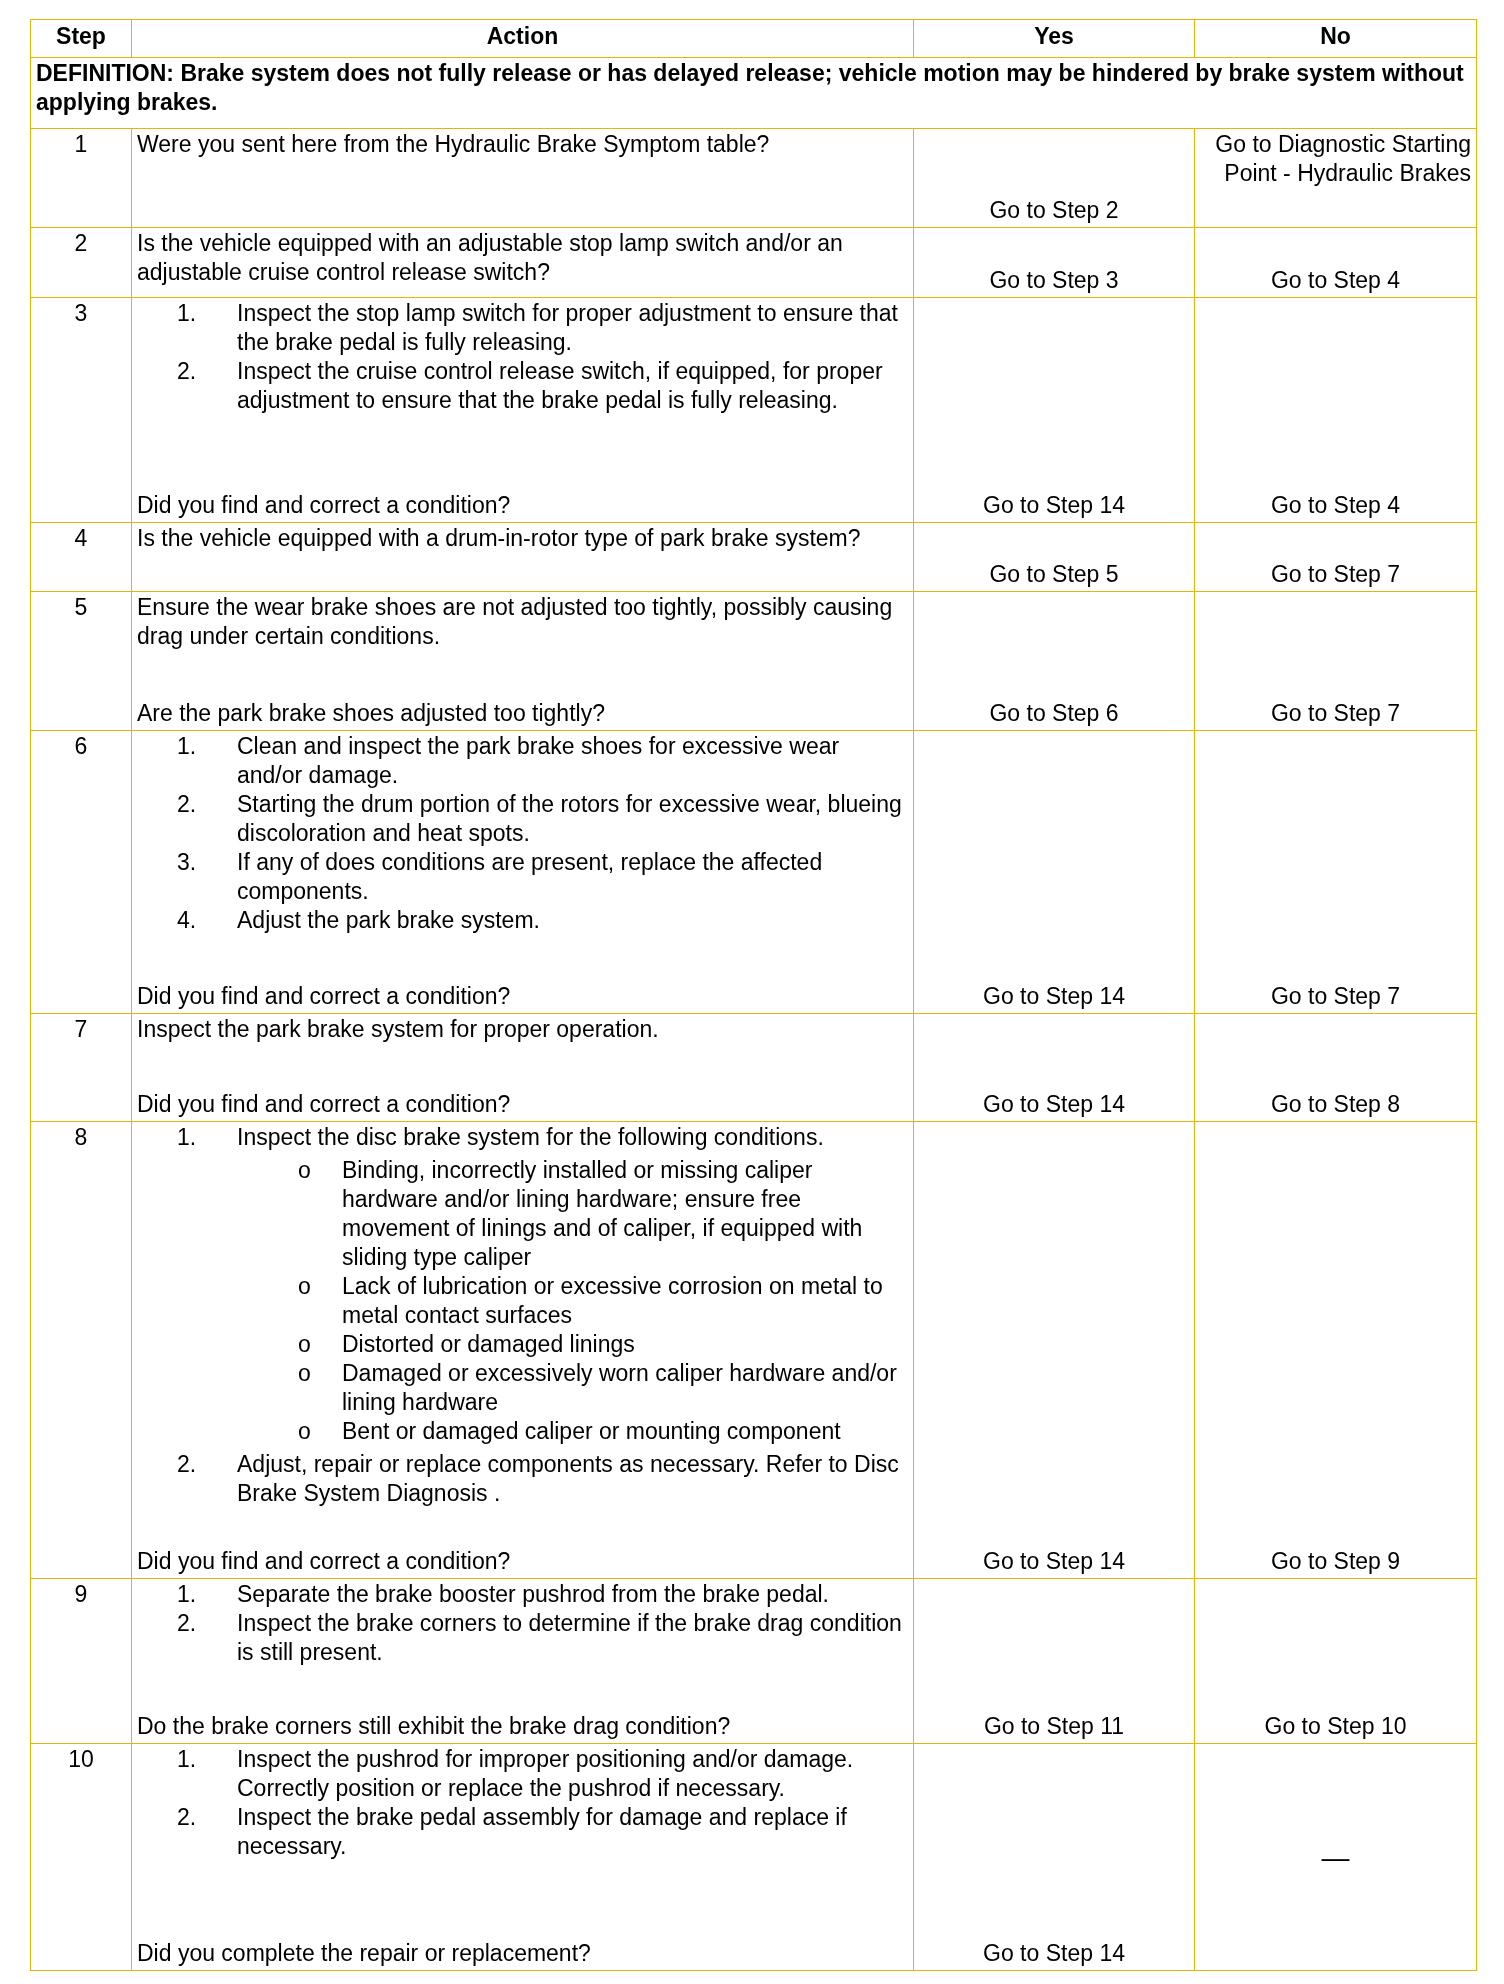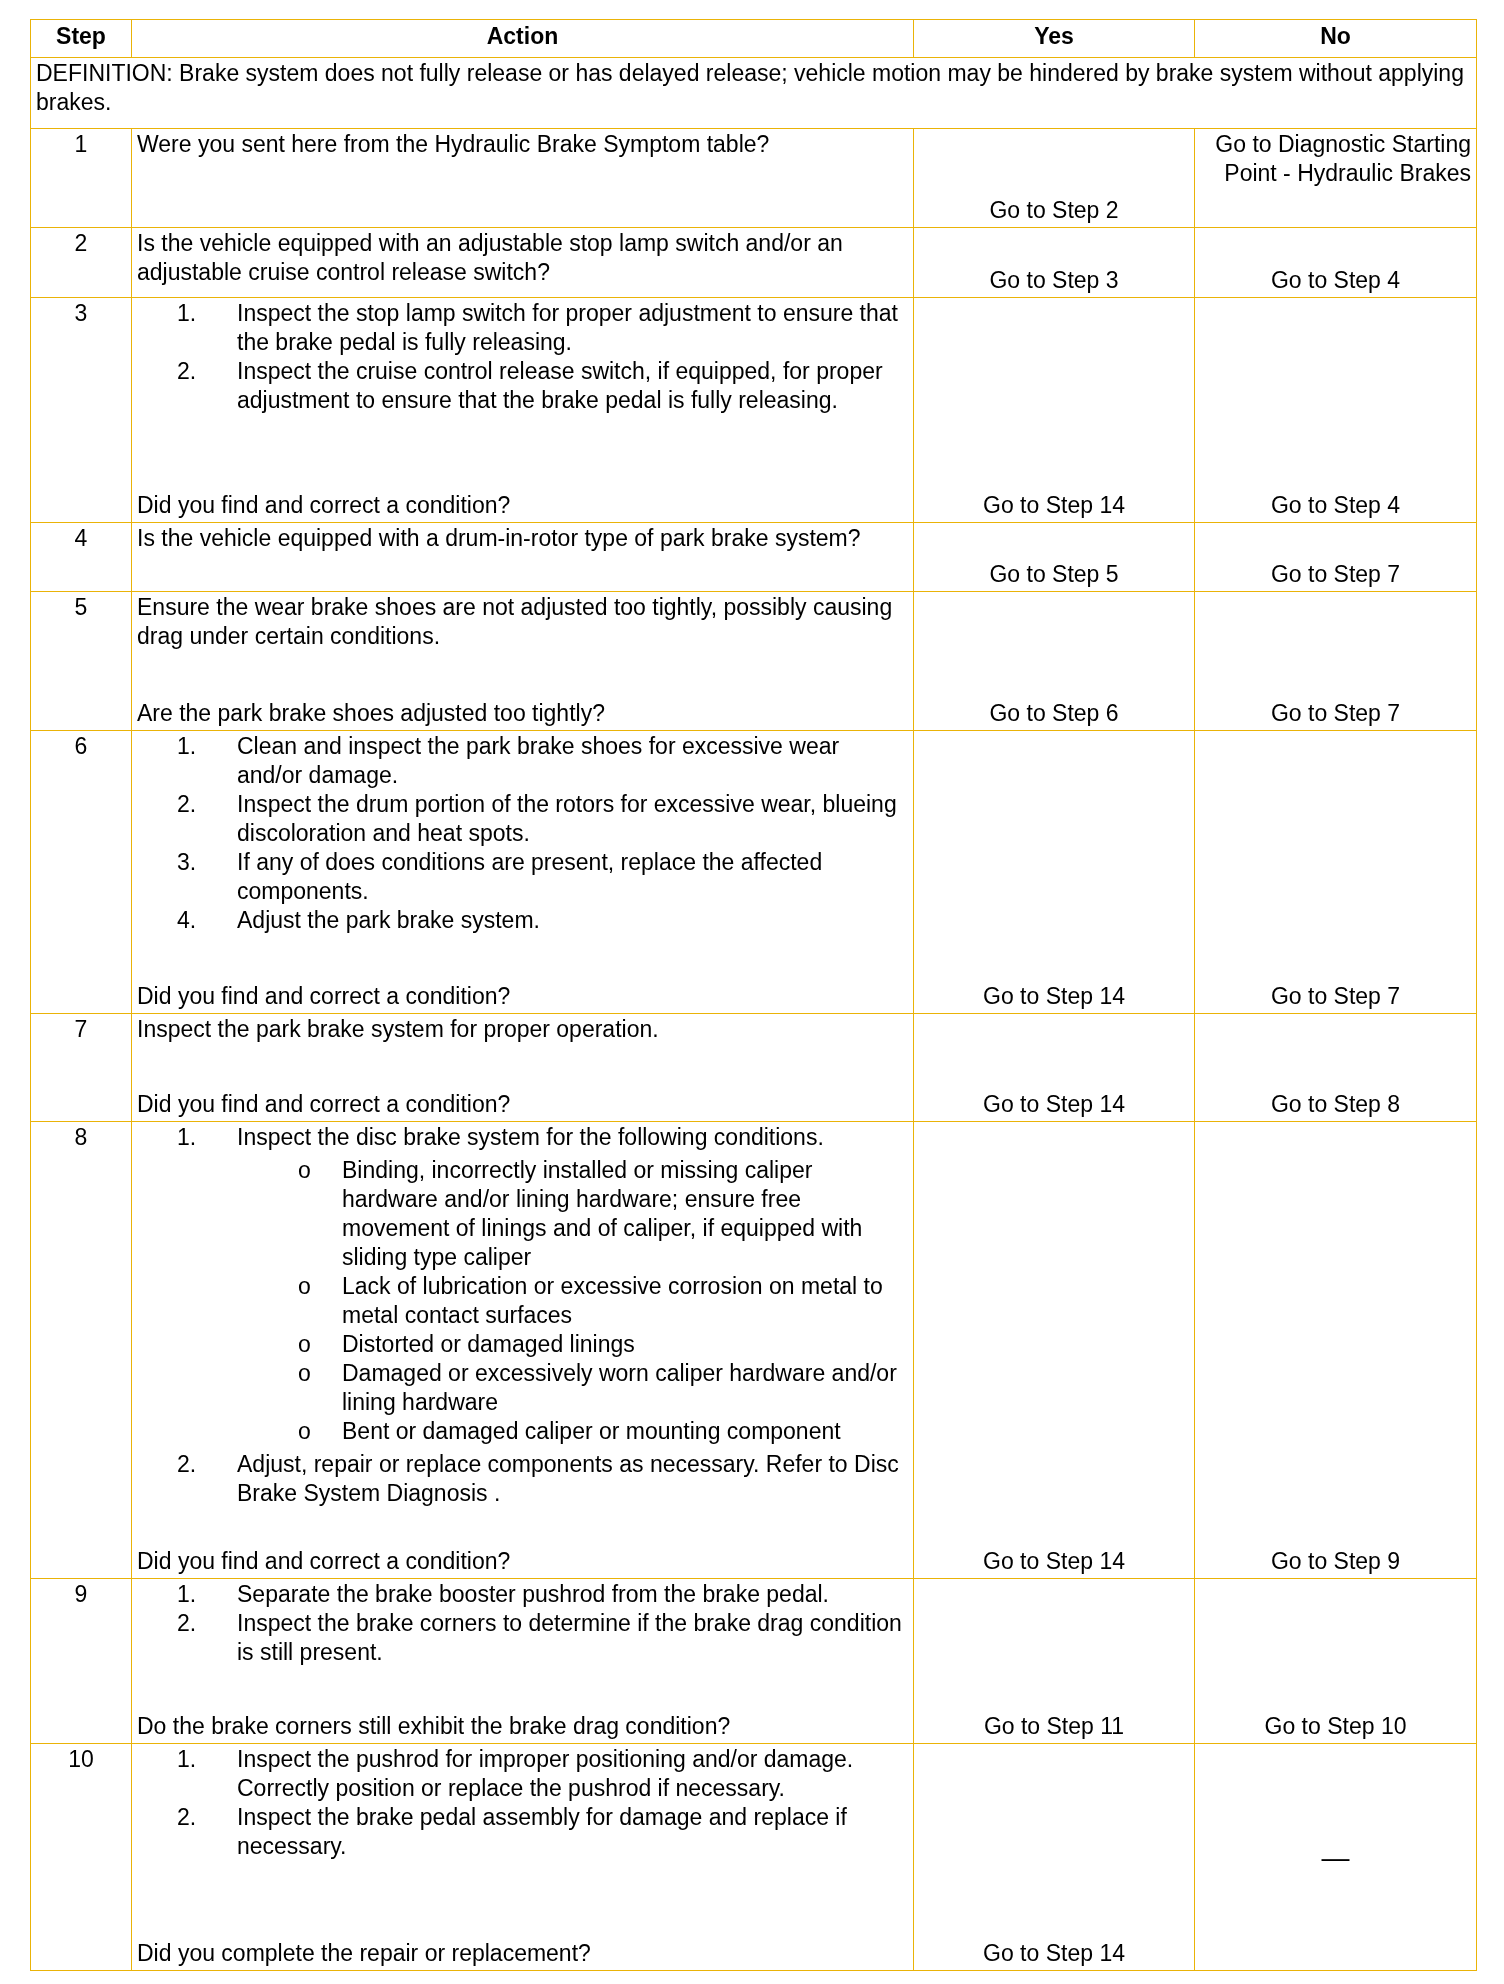--- a/index.html
+++ b/index.html
@@ -10,21 +10,21 @@
     border-collapse: collapse; table-layout: fixed;
     font-size: 23px; line-height: 29px;
   }
   table.diag td, table.diag th { border: 1px solid #eab308; vertical-align: top; padding: 1px 5px; }
   table.diag th { font-weight: bold; text-align: center; height: 33px; padding: 2px 5px; }
   col.c-step { width: 101px; }
   col.c-action { width: 782px; }
   col.c-yes { width: 281px; }
   col.c-no { width: 282px; }
   td.step { text-align: center; vertical-align: middle; }
-  td.def { padding: 2px 5px 4px 5px; }
+  td.def { padding: 2px 5px 4px 5px; font-weight: bold; }
   td.yes, td.no { position: relative; text-align: center; }
   td.no.topleft { text-align: right; vertical-align: top; }
   .bottom-text { position: absolute; left: 0; right: 0; bottom: 2px; text-align: center; }
   .mid-text { position: absolute; left: 0; right: 0; top: 50%; transform: translateY(-50%); text-align: center; font-size: 28px; }
   td.action { position: relative; }
   .question { position: absolute; left: 5px; bottom: 2px; text-align: right; }
   ol.steps { margin: 0; padding: 0 0 0 100px; list-style: none; counter-reset: s; }
   ol.steps > li { position: relative; padding-left: 0; counter-increment: s; }
   ol.steps > li::before { content: counter(s) "."; position: absolute; left: -60px; width: 30px; text-align: left; }
   ul.sub { margin: 4px; padding: 0 0 0 101px; list-style: none; }
@@ -114,21 +114,21 @@
       <td class="no">
           <span class="bottom-text">Go to Step 7</span>
         </td>
     </tr>
 
     <tr style="height:283px">
       <td class="step">6</td>
       <td class="action">
         <ol class="steps">
           <li>Clean and inspect the park brake shoes for excessive wear and/or damage.</li>
-          <li>Inspect the drum portion of the rotors for excessive wear, blueing discoloration and heat spots.</li>
+          <li>Starting the drum portion of the rotors for excessive wear, blueing discoloration and heat spots.</li>
           <li>If any of does conditions are present, replace the affected components.</li>
           <li>Adjust the park brake system.</li>
         </ol>
         <span class="question">Did you find and correct a condition?</span>
       </td>
       <td class="yes">
           <span class="bottom-text">Go to Step 14</span>
         </td>
       <td class="no">
           <span class="bottom-text">Go to Step 7</span>

